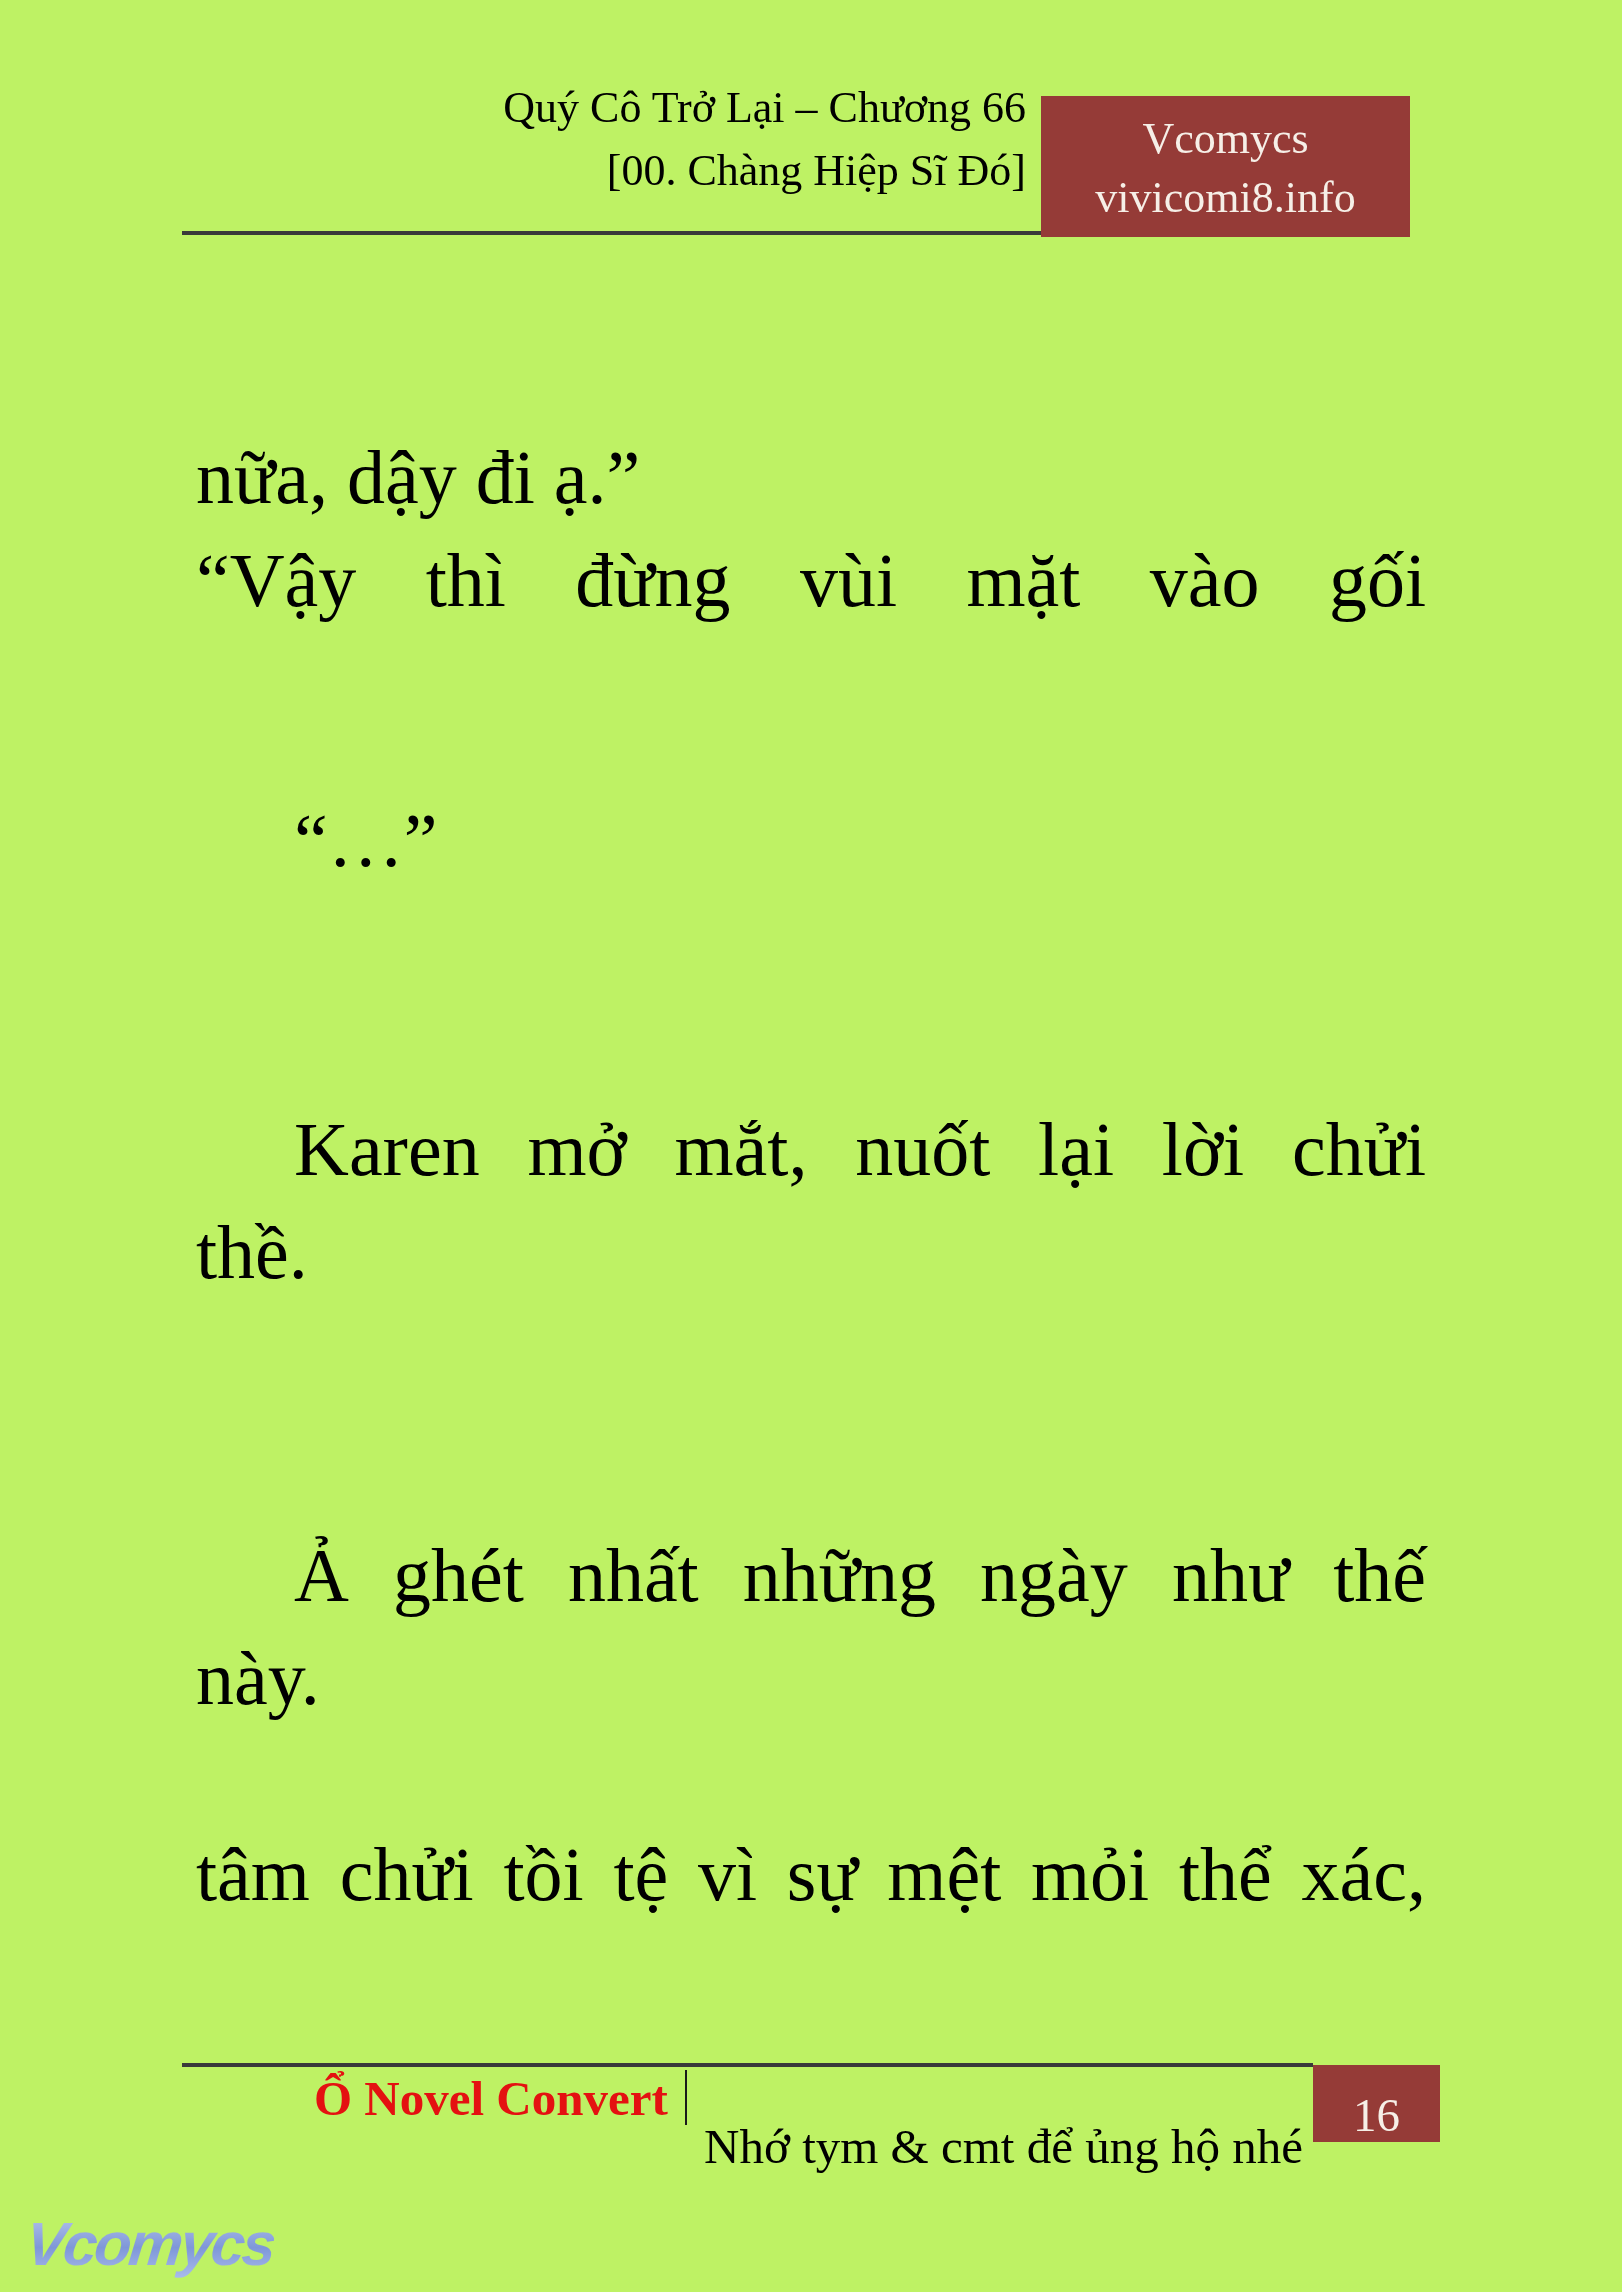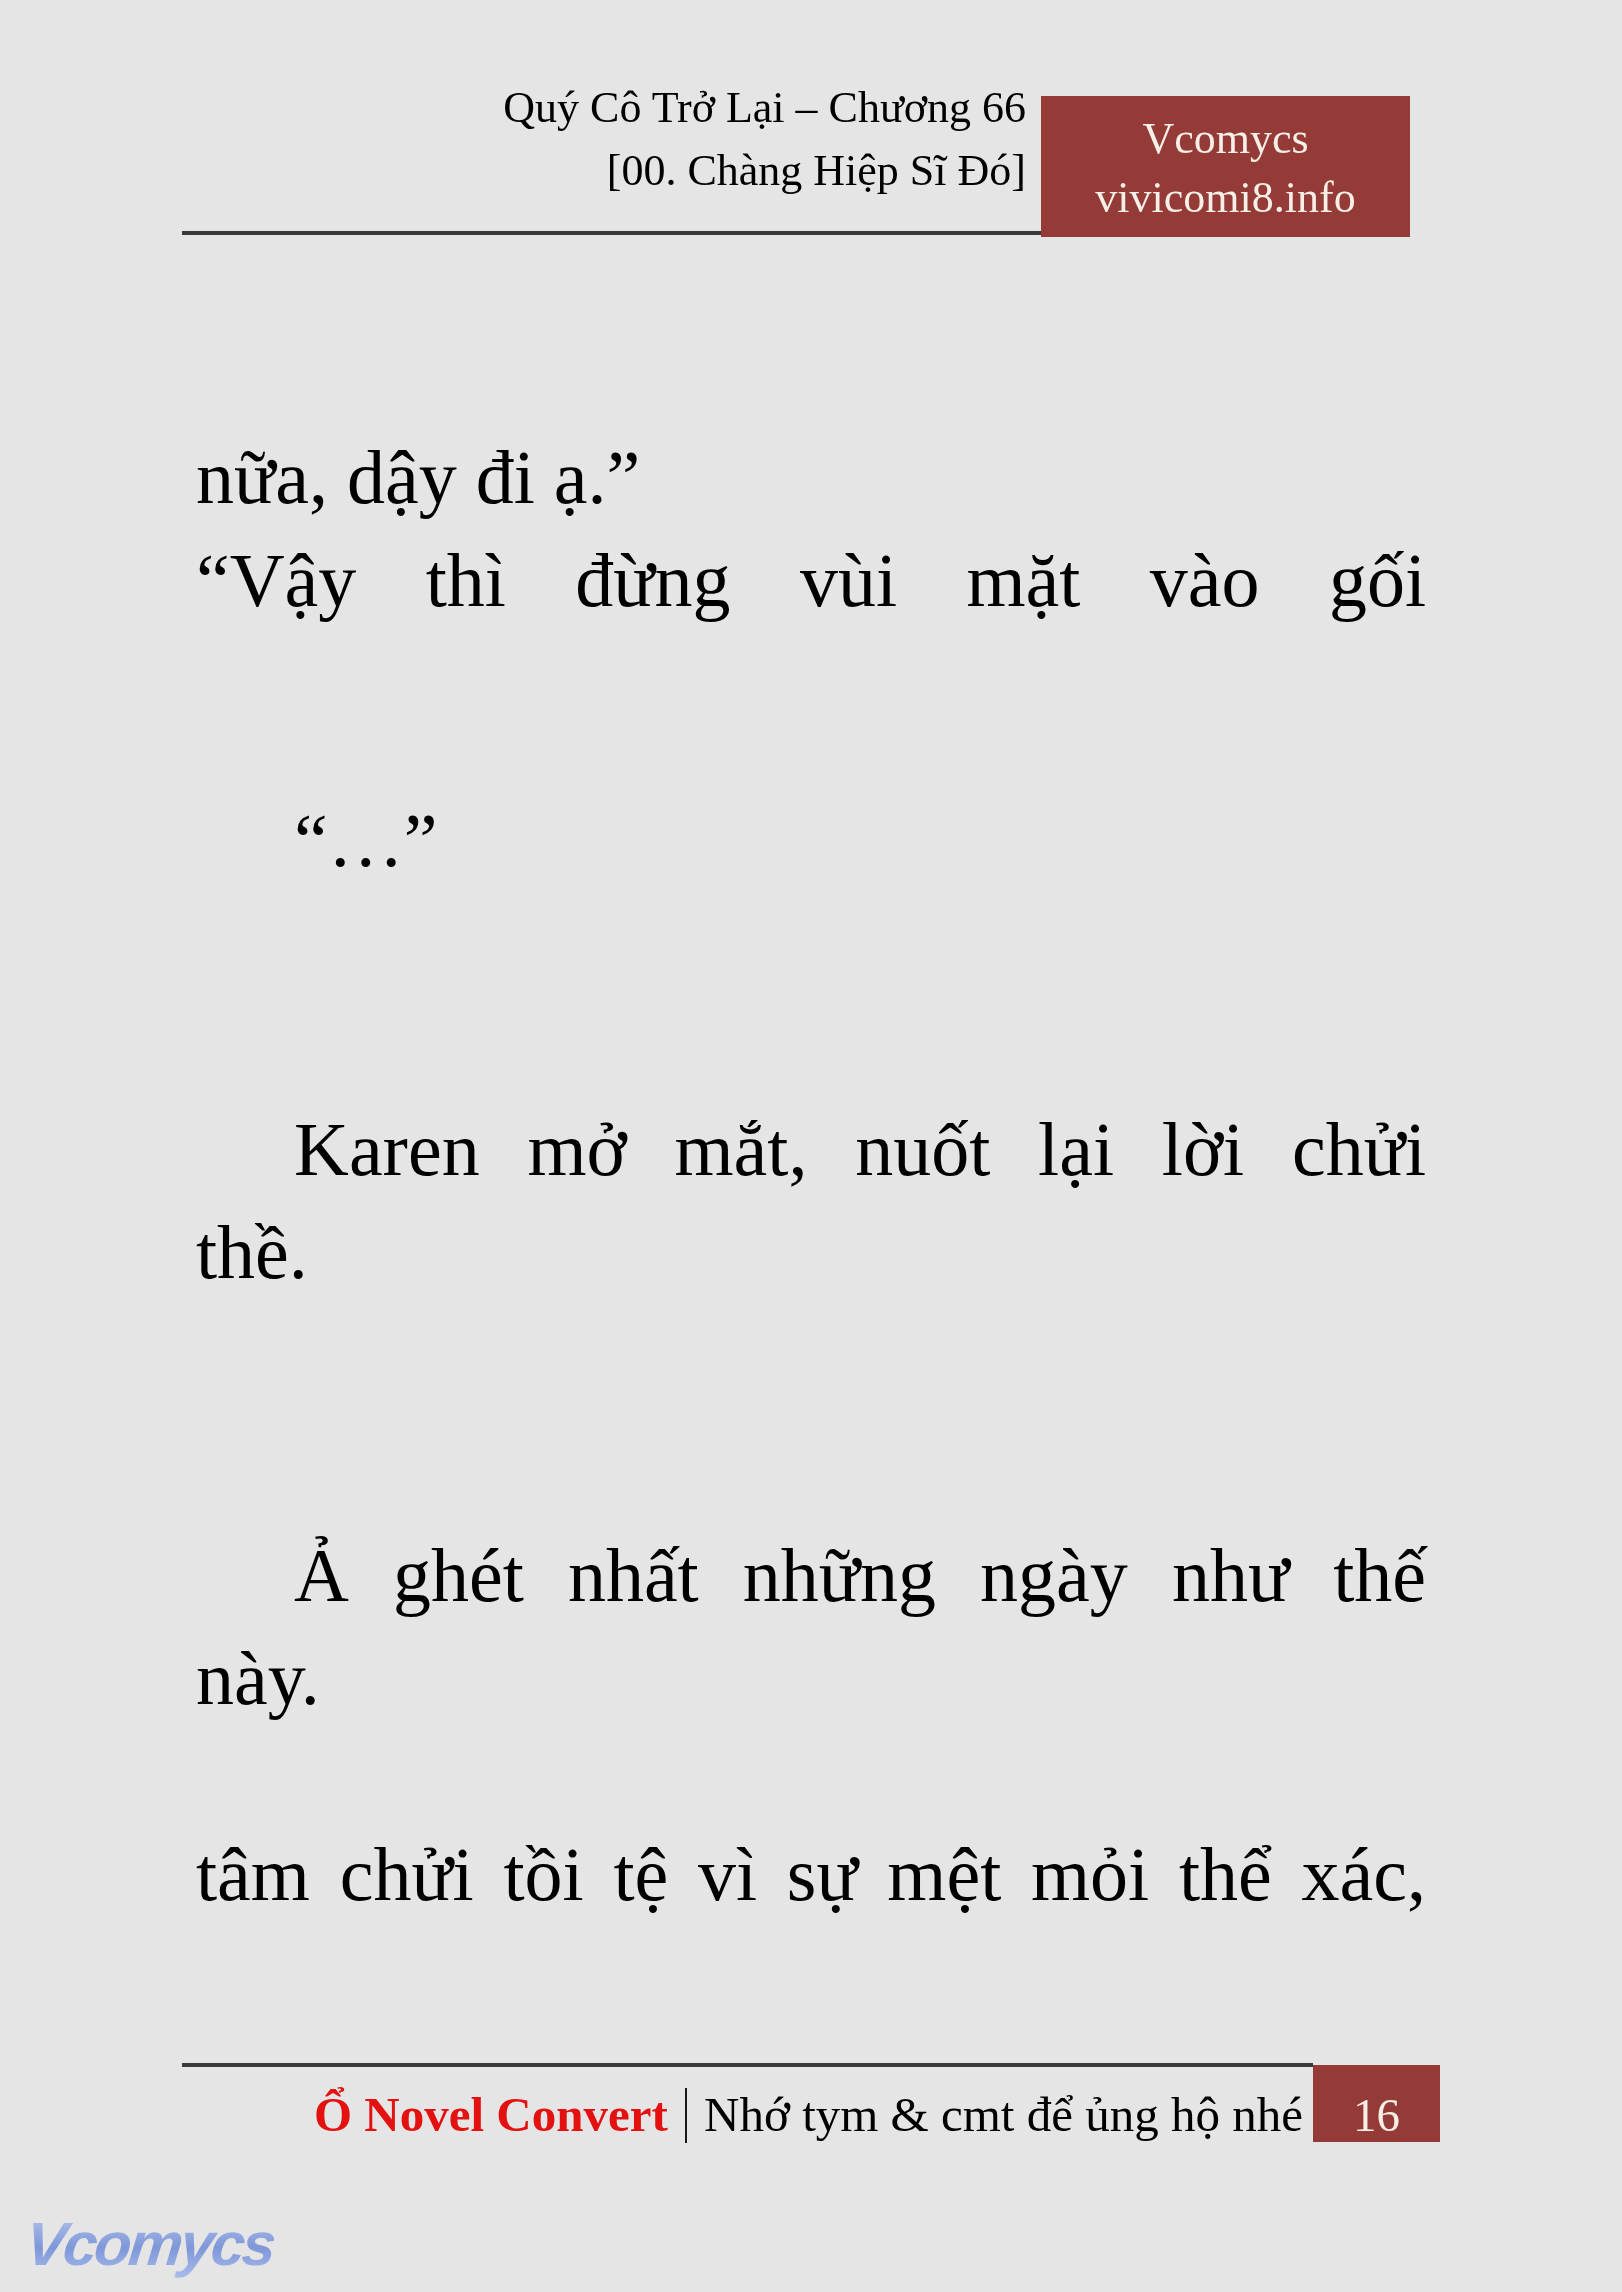--- a/index.html
+++ b/index.html
@@ -1,20 +1,20 @@
 <!DOCTYPE html>
 <html><head>
 <meta charset="utf-8">
 <style>
   html, body { margin: 0; padding: 0; background: #ffffff; }
   .page {
     position: relative;
     width: 1622px;
     height: 2293px;
-    background: #e5e5e5;
+    background: #bef264;
     font-family: "Liberation Serif", serif;
     color: #000;
     overflow: hidden;
   }
 
   
   .header-title {
     position: absolute;
     top: 76px;
     right: 596px;
@@ -67,21 +67,21 @@
     width: 1131px;
     height: 3.9px;
     background: #3a3a3a;
   }
   .footer-credit {
     position: absolute;
     left: 314px;
     top: 2070px;
     height: 73px;
     display: flex;
-    align-items: flex-end;
+    align-items: flex-start;
     font-size: 49px;
     white-space: nowrap;
   }
   .footer-credit .credit { color: #e41111; font-weight: bold; }
   .footer-credit .sep {
     display: inline-block;
     width: 2.9px;
     height: 55px;
     background: #1a1a1a;
     margin: 0 16.7px;

